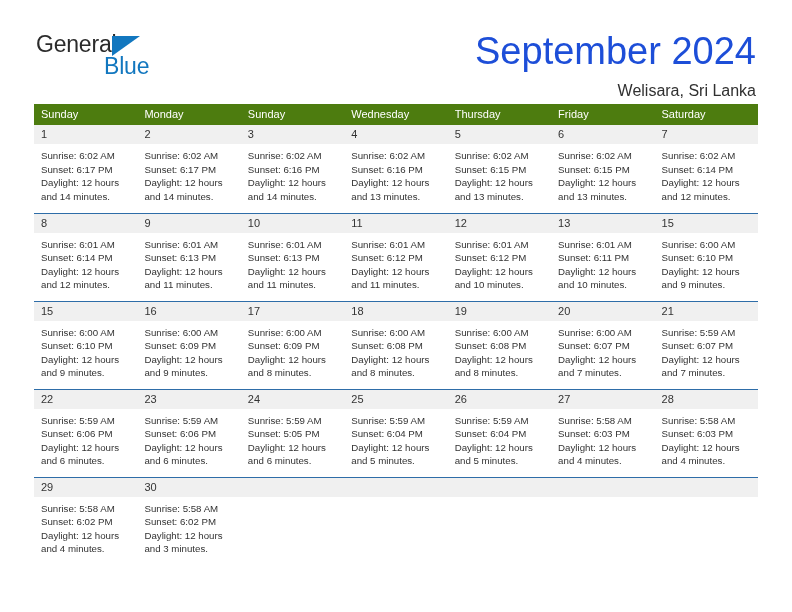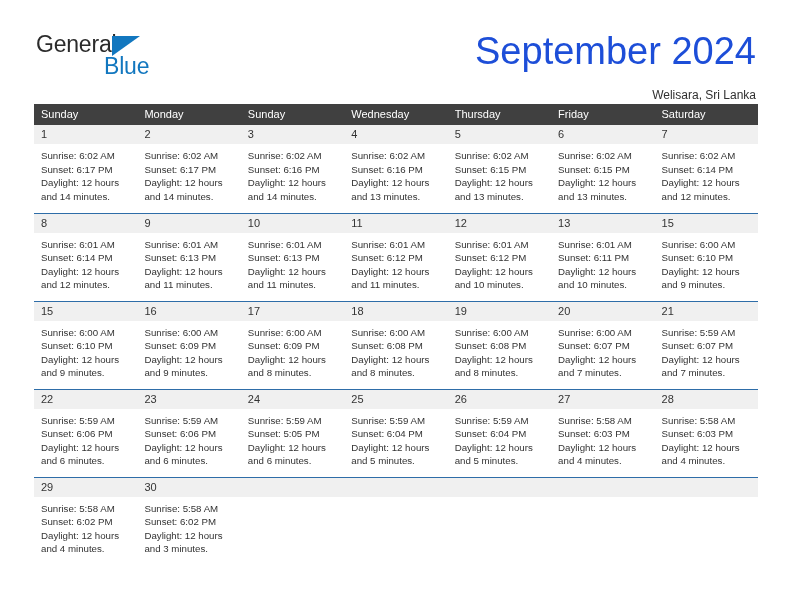--- a/index.html
+++ b/index.html
@@ -65,39 +65,39 @@
     text-align: right;
   }
   .cal-title {
     font-size: 38px;
     color: #1d4ed8;
     line-height: 1.15;
     font-weight: 400;
     white-space: nowrap;
   }
   .cal-subtitle {
-    margin-top: 15px;
-    font-size: 12px;
+    margin-top: 8px;
+    font-size: 16px;
     color: #303030;
     line-height: 1.15;
     font-weight: 400;
     white-space: nowrap;
   }
 
   
   .calendar {
     position: absolute;
     left: 34px;
     top: 104px;
     width: 724px;
     border-collapse: collapse;
     table-layout: fixed;
   }
   .calendar th {
-    background: #404040;
+    background: #4d7c0f;
     color: #ffffff;
     font-size: 11px;
     font-weight: 400;
     text-align: left;
     padding: 5px 0 5px 7px;
     height: 21px;
     line-height: 11px;
   }
   .calendar td {
     vertical-align: top;

